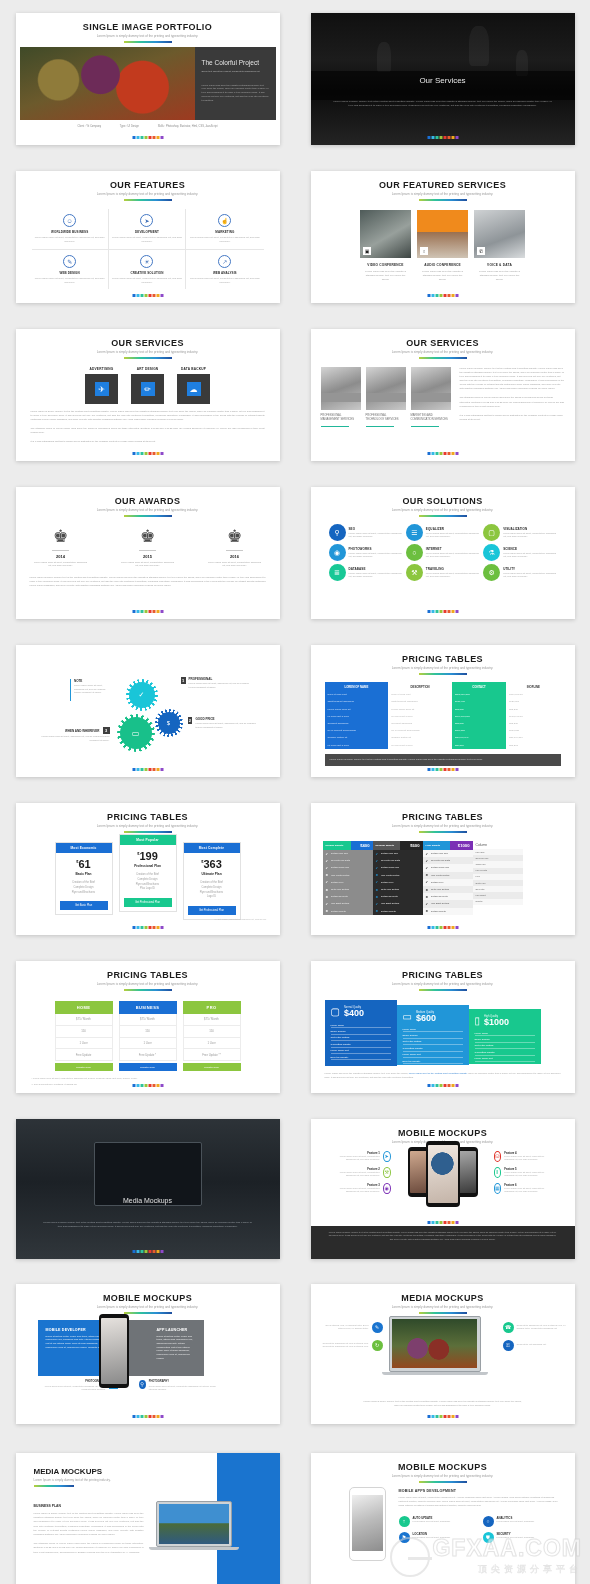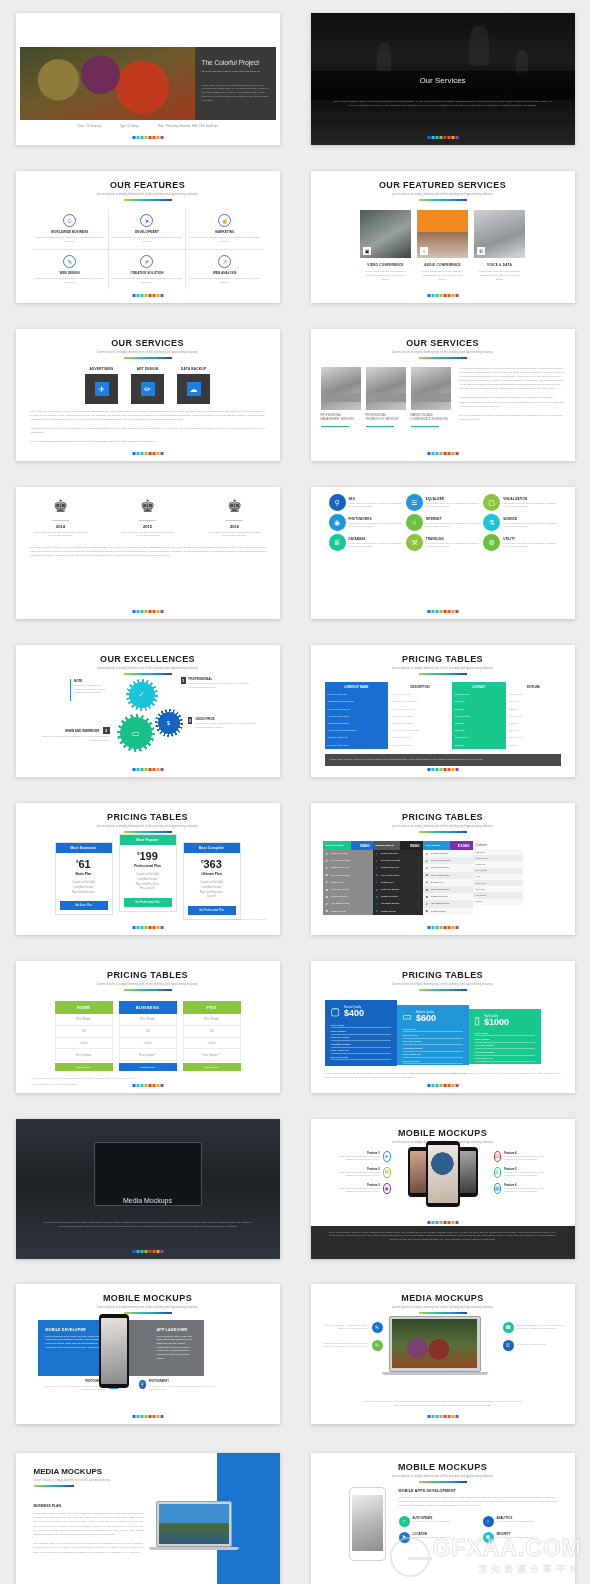--- a/index.html
+++ b/index.html
@@ -231,20 +231,25 @@
   .wm .ring{position:absolute;left:-42px;top:2px;width:40px;height:40px;border:2px solid #d6d6d6;border-radius:50%;}
   .wm .ring:after{content:"";position:absolute;left:16px;top:18px;width:24px;height:3px;background:#d6d6d6;}
 </style>
 </head>
 <body>
 
 <div class="grid">
 
   <div class="cell">
     <div class="slide">
+      <div class="hdr">
+        <div class="s-title">SINGLE IMAGE PORTFOLIO</div>
+        <div class="s-sub">Lorem Ipsum is simply dummy text of the printing and typesetting industry.</div>
+        <div class="rule"></div>
+      </div>
       <div class="sip-img"></div>
       <div class="sip-dark">
         <h4>The Colorful Project</h4>
         <div class="p1">Some text about the project, consectetur adipiscing elit.</div>
         <div class="p2">Lorem Ipsum has been the industry's standard dummy text ever since the 1500s, when an unknown printer took a galley of type and scrambled it to make a type specimen book. It has survived not only five centuries, but also the leap into electronic typesetting.</div>
       </div>
       <div class="sip-meta">
         <span>Client : Yit Company</span>
         <span>Type : UI Design</span>
         <span>Skills : Photoshop, Illustrator, Html, CSS, JavaScript</span>
@@ -460,20 +465,25 @@
           <i class="d5"></i>
           <i class="d6"></i>
           <i class="d7"></i>
           <i class="d8"></i>
       </div>
     </div>
   </div>
 
   <div class="cell">
     <div class="slide">
+      <div class="hdr">
+        <div class="s-title">OUR AWARDS</div>
+        <div class="s-sub">Lorem Ipsum is simply dummy text of the printing and typesetting industry.</div>
+        <div class="rule"></div>
+      </div>
       <div class="aw-row">
         <div class="aw-item">
           <div class="aw-cup">♚</div>
           <div class="aw-line"></div>
           <div class="aw-year">2014</div>
           <div class="aw-txt">Lorem ipsum dolor sit amet, consectetuer adipiscing elit, sed diam nonummy.</div>
         </div>
         <div class="aw-item">
           <div class="aw-cup">♚</div>
           <div class="aw-line"></div>
@@ -496,20 +506,25 @@
           <i class="d5"></i>
           <i class="d6"></i>
           <i class="d7"></i>
           <i class="d8"></i>
       </div>
     </div>
   </div>
 
   <div class="cell">
     <div class="slide">
+      <div class="hdr">
+        <div class="s-title">OUR SOLUTIONS</div>
+        <div class="s-sub">Lorem Ipsum is simply dummy text of the printing and typesetting industry.</div>
+        <div class="rule"></div>
+      </div>
       <div class="sol-grid">
         <div class="sol-item">
           <div class="sol-ico" style="background:#1565c0">⚲</div>
           <div>
               <div class="sol-name">SEO</div>
           <div class="sol-txt">Lorem ipsum dolor sit amet, consectetuer adipiscing elit, sed diam nonummy.</div>
             </div>
         </div>
         <div class="sol-item">
           <div class="sol-ico" style="background:#2196d8">☰</div>
@@ -576,25 +591,20 @@
           <i class="d5"></i>
           <i class="d6"></i>
           <i class="d7"></i>
           <i class="d8"></i>
       </div>
     </div>
   </div>
 
   <div class="cell">
     <div class="slide">
-      <div class="hdr">
-        <div class="s-title">OUR EXCELLENCES</div>
-        <div class="s-sub">Lorem Ipsum is simply dummy text of the printing and typesetting industry.</div>
-        <div class="rule"></div>
-      </div>
       <div class="ex-stage">
         <div class="gear" style="left:113px;top:15px;width:26px;height:26px;background:#19c5d8;color:#19c5d8;">
             <span style="position:relative;z-index:2;color:#fff;font-size:7px;">✓</span>
           </div>
         <div class="gear" style="left:104px;top:50px;width:32px;height:32px;background:#18c08a;color:#18c08a;">
             <span style="position:relative;z-index:2;color:#fff;font-size:8px;">▭</span>
           </div>
         <div class="gear" style="left:142px;top:45px;width:22px;height:22px;background:#1565c0;color:#1565c0;">
             <span style="position:relative;z-index:2;color:#fff;font-size:6px;">$</span>
           </div>

